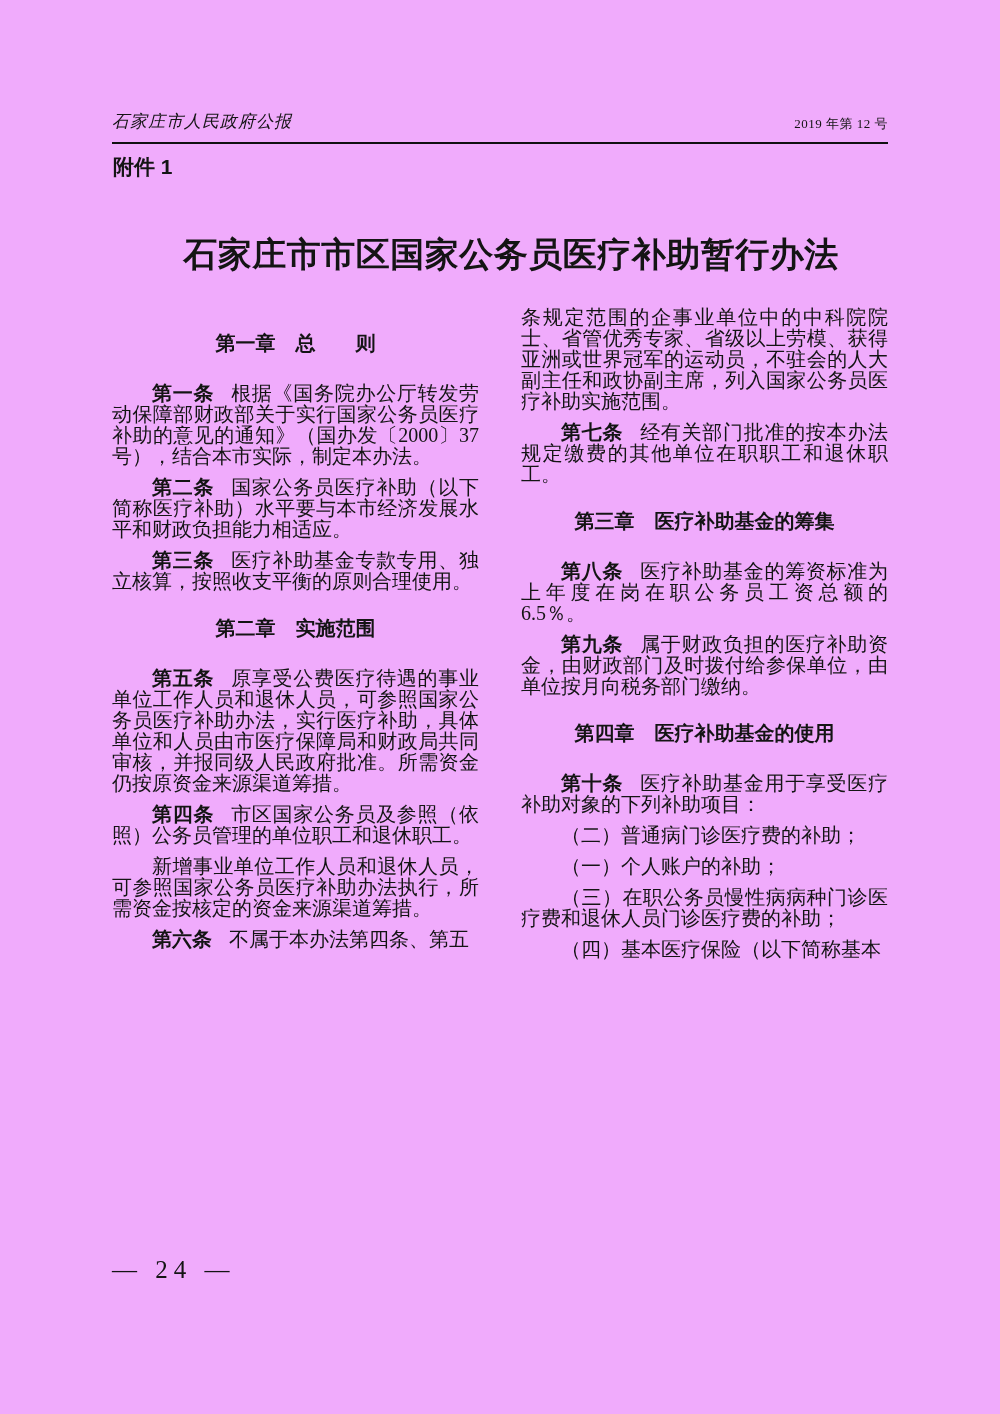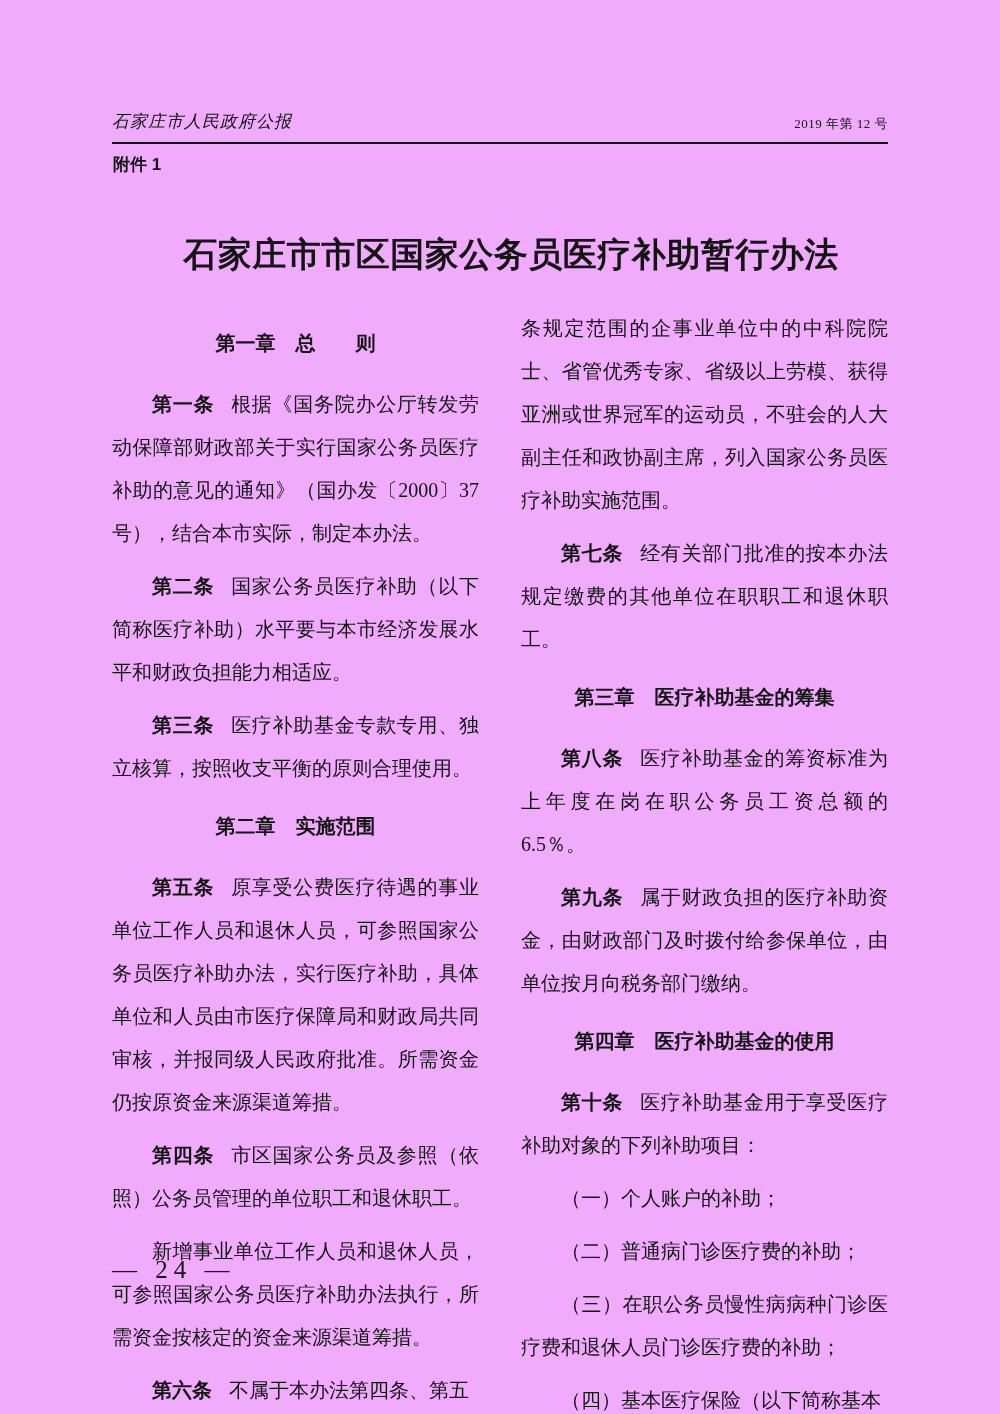--- a/index.html
+++ b/index.html
@@ -37,21 +37,21 @@
     font-size: 13px;
     letter-spacing: 0.5px;
   }
   
   .attachment {
     position: absolute;
     left: 113px;
     top: 153px;
     font-family: "Liberation Sans", sans-serif;
     font-weight: bold;
-    font-size: 17px;
+    font-size: 21px;
   }
   
   .doc-title {
     position: absolute;
     left: 0;
     width: 1000px;
     top: 221px;
     margin: 11px;
     text-align: center;
     font-family: "Liberation Serif", serif;
@@ -67,21 +67,21 @@
     width: 776px;
     display: flex;
     gap: 42px;
   }
   .col {
     width: 367px;
   }
   .col p {
     margin: 0;
     font-size: 20px;
-    line-height: 43px;
+    line-height: 21px;
     text-align: justify;
     text-justify: inter-ideograph;
   }
   p.para { text-indent: 2em; margin-top: 10px; }
   p.cont { text-indent: 0; }
   .lead {
     font-family: "Liberation Sans", sans-serif;
     font-weight: bold;
     margin-right: 0.85em;
   }
@@ -131,22 +131,22 @@
     </div>
 
     <div class="col">
       <p class="cont">条规定范围的企事业单位中的中科院院士、省管优秀专家、省级以上劳模、获得亚洲或世界冠军的运动员，不驻会的人大副主任和政协副主席，列入国家公务员医疗补助实施范围。</p>
       <p class="para"><span class="lead">第七条</span><span>经有关部门批准的按本办法规定缴费的其他单位在职职工和退休职工。</span></p>
       <h3 class="chapter">第三章　医疗补助基金的筹集</h3>
       <p class="para"><span class="lead">第八条</span><span>医疗补助基金的筹资标准为上年度在岗在职公务员工资总额的 6.5％。</span></p>
       <p class="para"><span class="lead">第九条</span><span>属于财政负担的医疗补助资金，由财政部门及时拨付给参保单位，由单位按月向税务部门缴纳。</span></p>
       <h3 class="chapter">第四章　医疗补助基金的使用</h3>
       <p class="para"><span class="lead">第十条</span><span>医疗补助基金用于享受医疗补助对象的下列补助项目：</span></p>
+      <p class="para">（二）普通病门诊医疗费的补助；</p>
       <p class="para">（一）个人账户的补助；</p>
-      <p class="para">（二）普通病门诊医疗费的补助；</p>
       <p class="para">（三）在职公务员慢性病病种门诊医疗费和退休人员门诊医疗费的补助；</p>
       <p class="para">（四）基本医疗保险（以下简称基本</p>
     </div>
 
   </div>
 
   <div class="page-number">— 24 —</div>
 
 </div>
 

